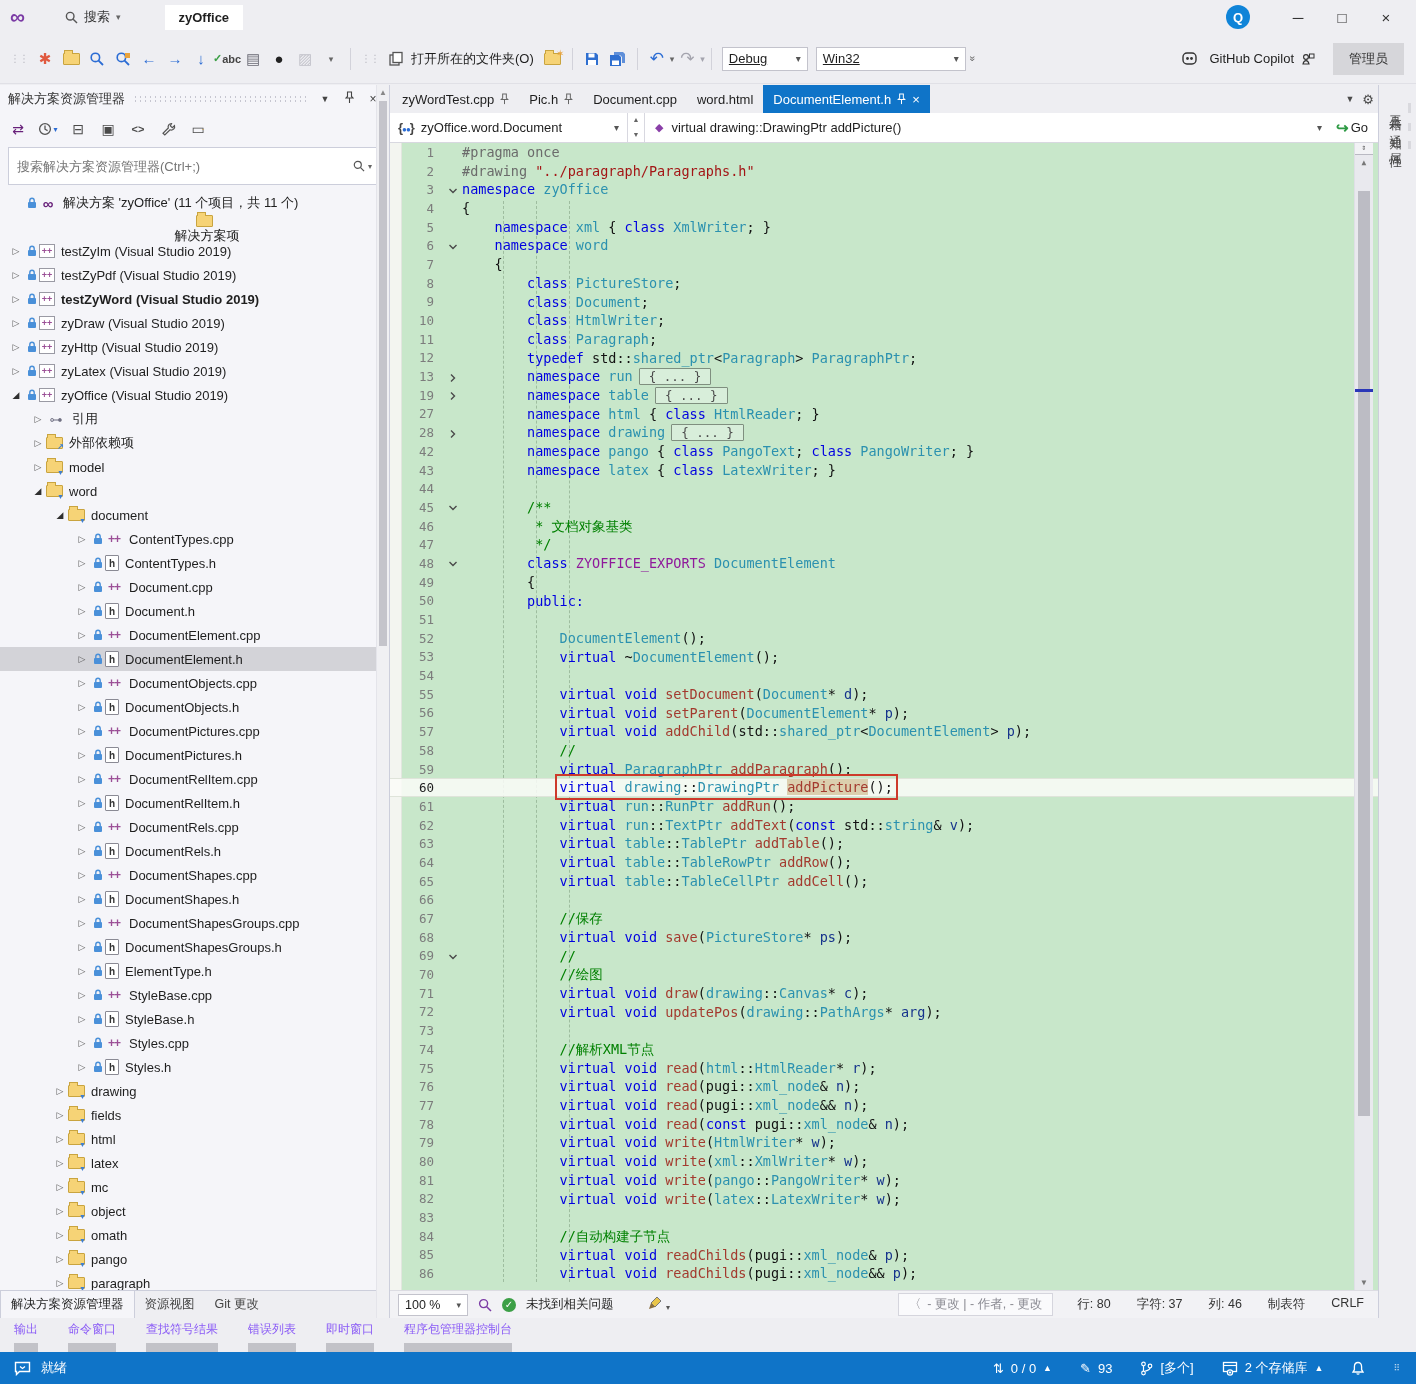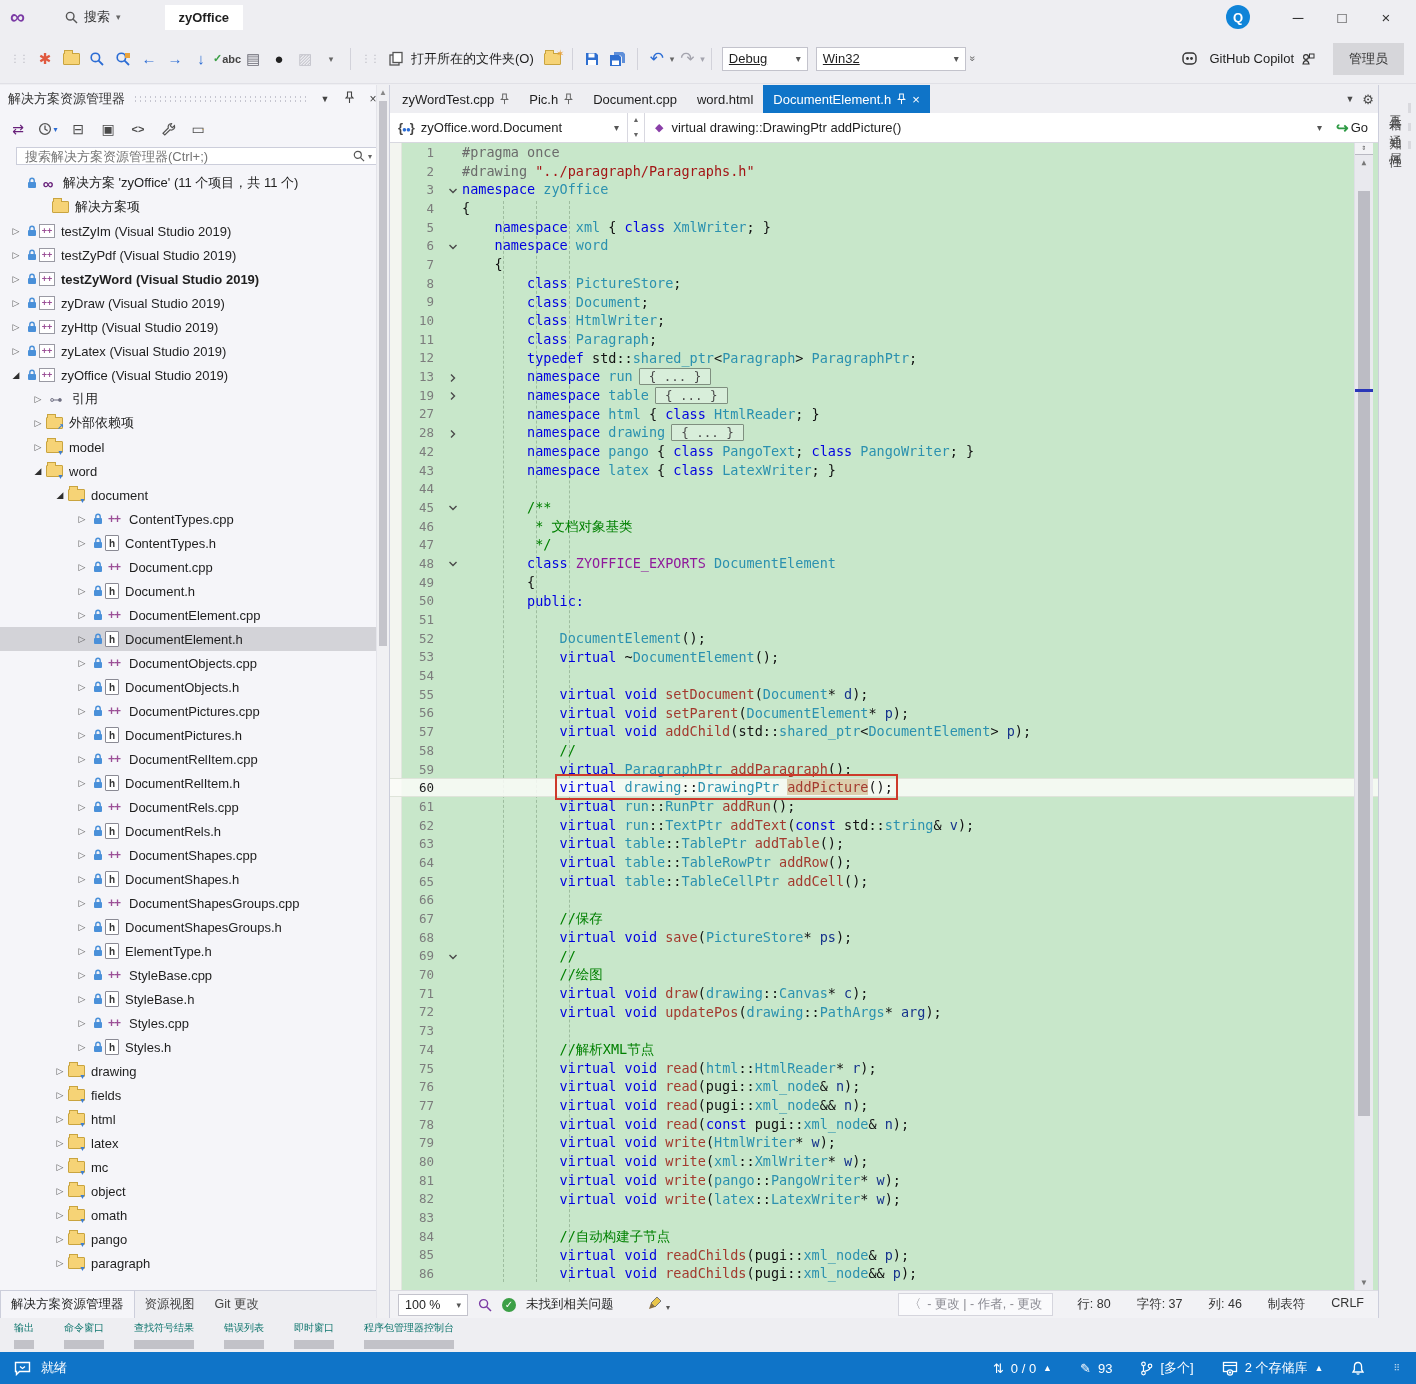--- a/index.html
+++ b/index.html
@@ -37,21 +37,21 @@
   .main { position:absolute; top:85px; bottom:66px; left:0; right:0; display:flex; background:#eeeef2; }
 
   
   .sidebar { width:390px; border-right:1px solid #cccedb; display:flex; flex-direction:column; background:#f5f5f9; position:relative; }
   .sb-header { height:28px; display:flex; align-items:center; padding:0 8px; gap:8px; }
   .sb-title { white-space:nowrap; color:#333; }
   .sb-dots { flex:1; height:8px; background-image:radial-gradient(#c6c6d0 1px, transparent 1px); background-size:5px 4px; }
   .sb-hicon { color:#444; font-size:12px; width:16px; text-align:center; }
   .sb-tools { height:32px; display:flex; align-items:center; padding:0 8px; gap:10px; }
   .sb-tool { display:inline-flex; align-items:center; justify-content:center; min-width:20px; height:20px; font-size:14px; color:#4a4a4a; }
-  .sb-search { margin:2px 8px 4px 16px; height:18px; background:#fff; border:1px solid #cccedb; display:flex; align-items:center; }
+  .sb-search { margin:2px 8px 4px 8px; height:38px; background:#fff; border:1px solid #cccedb; display:flex; align-items:center; }
   .sb-search input { flex:1; border:none; outline:none; font:inherit; color:#777; padding:0 8px; background:transparent; }
   .sb-search .mag { margin-right:8px; display:flex; align-items:center; gap:3px; color:#555; }
   .tree { flex:1; overflow:hidden; position:relative; padding-top:2px; }
   .trow { height:24px; display:flex; align-items:center; white-space:nowrap; position:relative; }
   .trow.selected { background:#d3d3d8; }
   .trow .arrow { width:16px; font-size:9px; color:#5c5c5c; text-align:center; flex:0 0 auto; }
   .trow .arrow.exp { color:#2f2f2f; }
   .trow .lockwrap { width:15px; flex:0 0 auto; display:flex; justify-content:center; }
   .trow .label { margin-left:6px; }
   .trow.bold .label { font-weight:bold; }
@@ -127,21 +127,21 @@
   .okdot { width:14px; height:14px; border-radius:50%; background:#3c9f46; color:#fff; font-size:10px; display:flex; align-items:center; justify-content:center; }
   .blame { display:flex; align-items:center; gap:6px; background:#fafafc; border:1px solid #d5d5dd; padding:2px 10px; color:#8a8a92; margin-left:auto; }
   .estats { display:flex; gap:26px; color:#333; margin-left:14px; margin-right:6px; }
 
   
   .right-strip { width:38px; border-left:1px solid #cccedb; background:#eeeef2; padding-top:8px; }
   .vtab { writing-mode:vertical-rl; color:#444; font-size:12.5px; margin:10px auto; display:block; letter-spacing:2px; border-right:3px solid #d9d9de; padding:2px 4px 2px 2px; }
 
   
   .panel-tabs { position:absolute; left:0; right:0; bottom:32px; height:34px; background:#eeeef2; display:flex; gap:30px; padding:3px 14px 0 14px; }
-  .ptab { font-size:10px; color:#0f766e; }
+  .ptab { font-size:12px; color:#8b5cf6; }
   .ptab .bar { height:9px; background:#c2c2c8; margin-top:5px; }
 
   
   .status-bar { position:absolute; left:0; right:0; bottom:0; height:32px; background:#0f74c8; color:#fff;
                 display:flex; align-items:center; padding:0 14px; }
   .st-left { display:flex; align-items:center; gap:10px; }
   .st-right { margin-left:auto; display:flex; align-items:center; gap:28px; font-size:13px; }
   .st-item { display:flex; align-items:center; gap:7px; }
   .st-caret { font-size:9px; }
   .grip-dots { color:rgba(255,255,255,.7); font-size:9px; letter-spacing:2px; }
@@ -302,21 +302,21 @@
           <span class="arrow"></span>
           <span class="lockwrap">
             <svg width="10" height="12" viewBox="0 0 10 12">
               <rect x="1" y="5" width="8" height="6" rx="1" fill="#4a90d9"></rect>
               <path d="M2.8 5V3.5a2.2 2.2 0 0 1 4.4 0V5" fill="none" stroke="#4a90d9" stroke-width="1.4"></path>
             </svg>
           </span>
           <span class="ti ti-solution">∞</span>
           <span class="label">解决方案 'zyOffice' (11 个项目，共 11 个)</span>
         </div>
-        <div class="trow" style="padding-left: 36px;">
+        <div class="trow" style="padding-left: 19px; flex-direction: column;">
           <span class="arrow"></span>
           <span class="ti ti-folder">
             <span class="fold-shape"></span>
           </span>
           <span class="label">解决方案项</span>
         </div>
         <div class="trow" style="padding-left: 8px;">
           <span class="arrow">▷</span>
           <span class="lockwrap">
             <svg width="10" height="12" viewBox="0 0 10 12">

